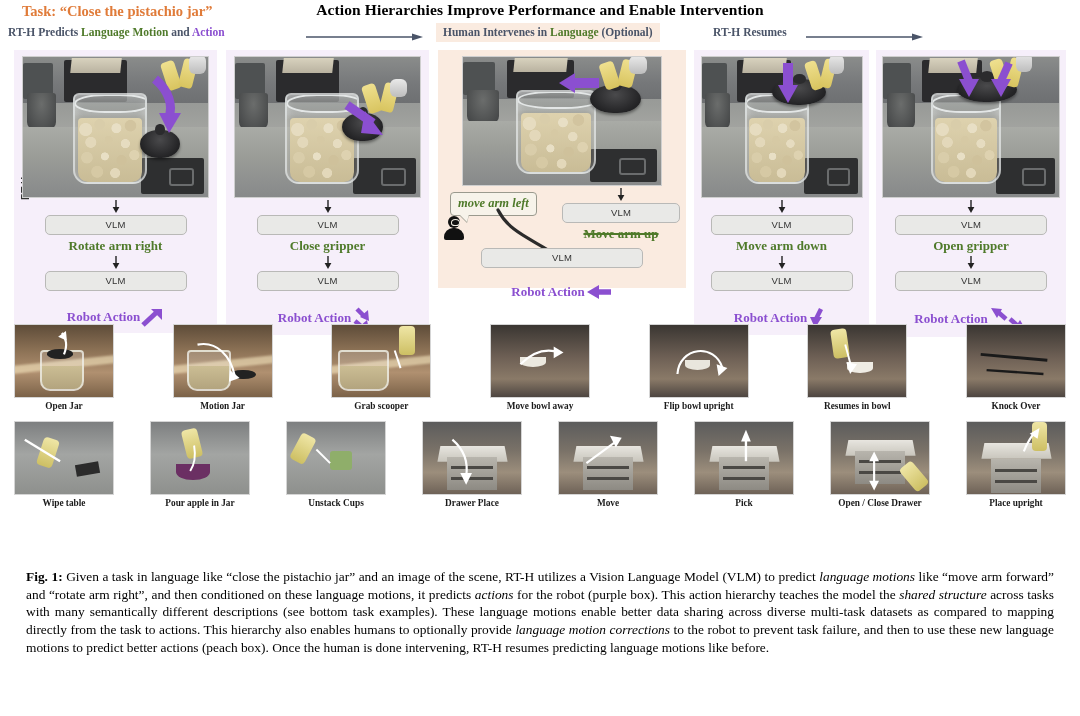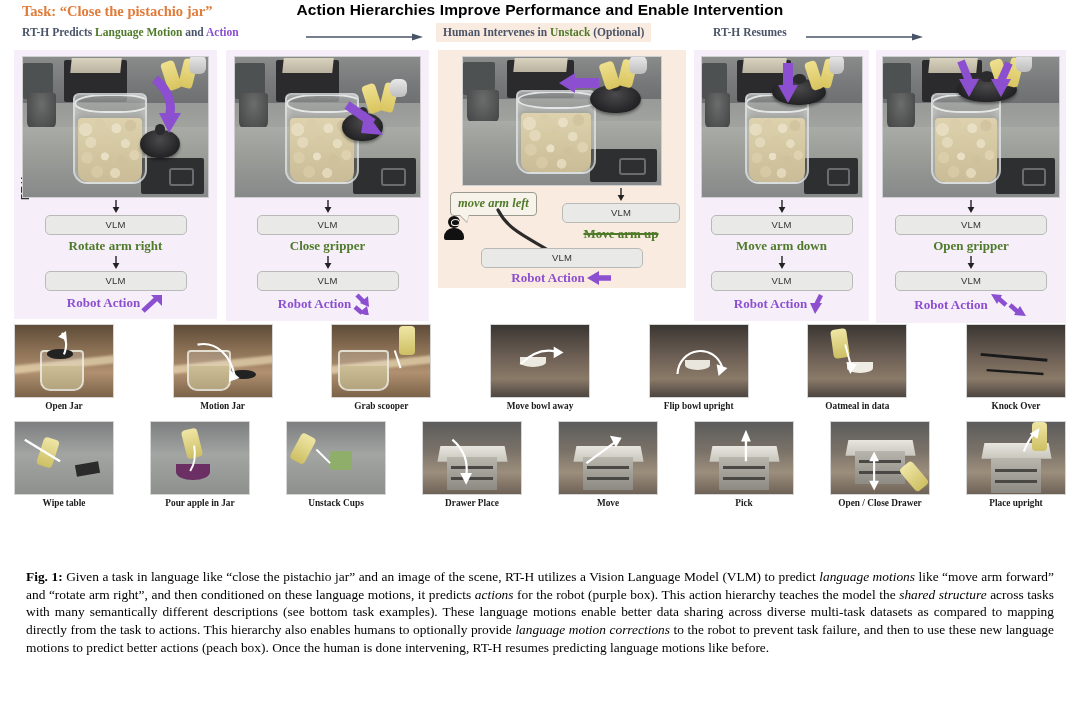--- a/index.html
+++ b/index.html
@@ -30,21 +30,21 @@
     font-size: 14.5px;
     color: #E07B39;
     white-space: nowrap;
   }
   .fig-title {
     position: absolute;
     left: 0;
     right: 0;
     top: 1px;
     text-align: center;
-    font-family: Liberation Sans, sans-serif;
+    font-family: Liberation Serif, serif;
     font-weight: bold;
     font-size: 15.5px;
     color: #000000;
     letter-spacing: 0.1px;
   }
 
   
   .legend-row {
     position: relative;
     height: 22px;
@@ -220,21 +220,21 @@
     font-size: 13px;
     color: #4F7A2A;
     margin: 3px 0 1px 0;
     white-space: nowrap;
   }
   .lm-text.struck { text-decoration: line-through; text-decoration-thickness: 1.5px; }
   .ra-line {
     display: inline-flex;
     align-items: center;
     justify-content: center;
-    margin-top: 2px;
+    margin-top: 16px;
   }
   .ra-text {
     font-family: "Liberation Serif", serif;
     font-weight: bold;
     font-size: 13px;
     color: #8B4FD0;
     white-space: nowrap;
   }
   .rt-h-label {
     position: absolute;
@@ -391,33 +391,33 @@
 </head>
 <body>
 
 <div class="header">
   <div class="task-label">Task: “Close the pistachio jar”</div>
   <div class="fig-title">Action Hierarchies Improve Performance and Enable Intervention</div>
 </div>
 
 <div class="legend-row">
 
-  <div class="legend-item" style="left:22px;">
+  <div class="legend-item" style="left:8px;">
     <span>RT-H Predicts </span><span class="g">Language Motion</span><span> and </span><span class="p">Action</span>
   </div>
 
   <div class="legend-arrow" style="left:306px; top:6px;">
     <svg width="118" height="10" viewBox="0 0 118 10">
       <line x1="0" y1="5" x2="106" y2="5" stroke="#4A5468" stroke-width="1.6"></line>
       <polygon points="106,1.5 117,5 106,8.5" fill="#4A5468"></polygon>
     </svg>
   </div>
 
   <div class="legend-item legend-peach" style="left:436px;">
-    <span>Human Intervenes in </span><span class="g">Unstack</span><span> (Optional)</span>
+    <span>Human Intervenes in </span><span class="g">Language</span><span> (Optional)</span>
   </div>
 
   <div class="legend-item" style="left:713px;">RT-H Resumes</div>
 
   <div class="legend-arrow" style="left:806px; top:6px;">
     <svg width="118" height="10" viewBox="0 0 118 10">
       <line x1="0" y1="5" x2="106" y2="5" stroke="#4A5468" stroke-width="1.6"></line>
       <polygon points="106,1.5 117,5 106,8.5" fill="#4A5468"></polygon>
     </svg>
   </div>
@@ -757,21 +757,21 @@
 
     <div class="cell">
       <div class="thumb th-dark">
         <div class="mini-bowl" style="left:40%; top:52%; background:#efece4;"></div>
         <div class="mini-arm" style="left:24%; top:6%; transform:rotate(-8deg);"></div>
         <svg class="white-arrow" viewBox="0 0 100 74">
             <path d="M38 20 L44 42" stroke="#fff" stroke-width="2"></path>
             <polygon points="39,38 50,40 43,50" fill="#fff"></polygon>
           </svg>
       </div>
-      <div class="cell-label">Oatmeal in data</div>
+      <div class="cell-label">Resumes in bowl</div>
     </div>
 
     <div class="cell">
       <div class="thumb th-dark">
         <svg class="white-arrow" viewBox="0 0 100 74">
             <path d="M14 30 L82 36" stroke="#1a1a1a" stroke-width="3"></path>
             <path d="M20 46 L78 50" stroke="#1a1a1a" stroke-width="2.4"></path>
           </svg>
       </div>
       <div class="cell-label">Knock Over</div>

